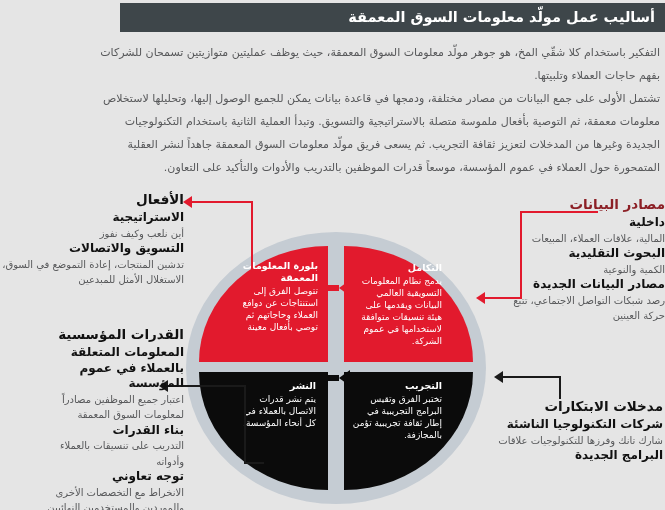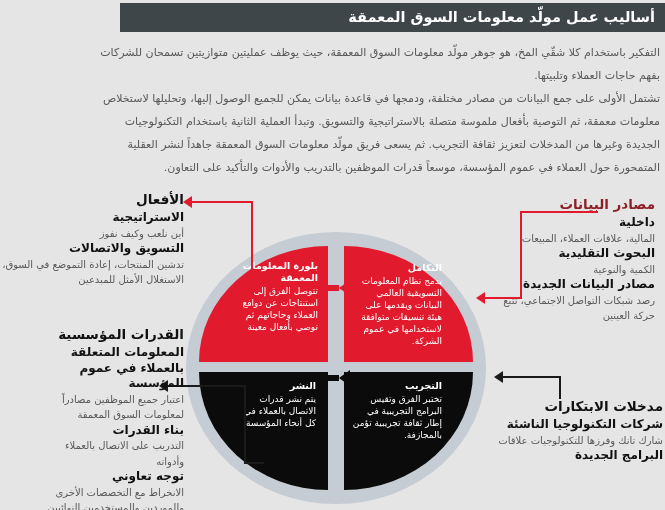--- a/index.html
+++ b/index.html
@@ -53,21 +53,21 @@
     border-top:6px solid transparent; border-bottom:6px solid transparent; }
   .tri-left.red { border-right:9px solid #e21a2d; }
   .tri-left.black { border-right:9px solid #1a1a1a; }
 
   
   .sideblock { position:absolute; text-align:right; }
   .sideblock h3 { font-size:13.5px; font-weight:bold; color:#111; margin-bottom:3px; }
   .sideblock h3.darkred { color:#8c2026; }
   .sideblock .lbl { font-size:12px; font-weight:bold; color:#111; line-height:15.5px; }
   .sideblock .dsc { font-size:10px; color:#57585a; line-height:15.5px; }
-  .sb-data-sources { right:10px; top:196px; width:176px; }
+  .sb-data-sources { right:0; top:196px; width:176px; }
   .sb-innovation { right:2px; top:398px; width:176px; }
   .sb-actions { left:0; top:191px; width:184px; }
   .sb-capabilities { left:0; top:326px; width:184px;padding-left:34px; }
 </style>
 </head>
 <body>
 
 <div class="page">
 
   <div class="titlebar">أساليب عمل مولّد معلومات السوق المعمقة</div>
@@ -157,18 +157,18 @@
     <div class="dsc">أين نلعب وكيف نفوز</div>
     <div class="lbl">التسويق والاتصالات</div>
     <div class="dsc">تدشين المنتجات، إعادة التموضع في السوق، الاستغلال الأمثل للمبدعين</div>
   </div>
 
   <div class="sideblock sb-capabilities">
     <h3>القدرات المؤسسية</h3>
     <div class="lbl">المعلومات المتعلقة بالعملاء في عموم المؤسسة</div>
     <div class="dsc">اعتبار جميع الموظفين مصادراً لمعلومات السوق المعمقة</div>
     <div class="lbl">بناء القدرات</div>
-    <div class="dsc">التدريب على الاتصال بالعملاء وأدواته</div>
+    <div class="dsc">التدريب على تنسيقات بالعملاء وأدواته</div>
     <div class="lbl">توجه تعاوني</div>
     <div class="dsc">الانخراط مع التخصصات الأخرى والموردين والمستخدمين النهائيين</div>
   </div>
 
 </div>
 
 </body></html>

